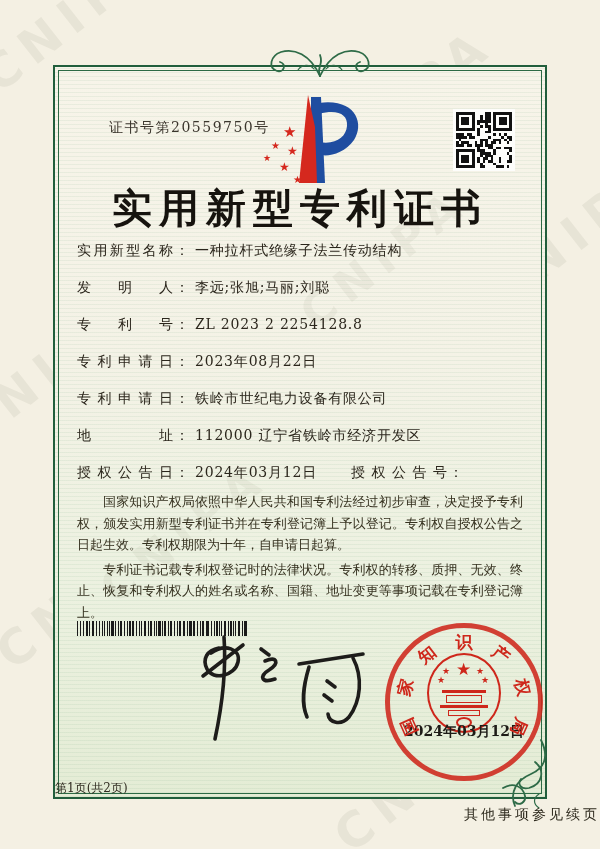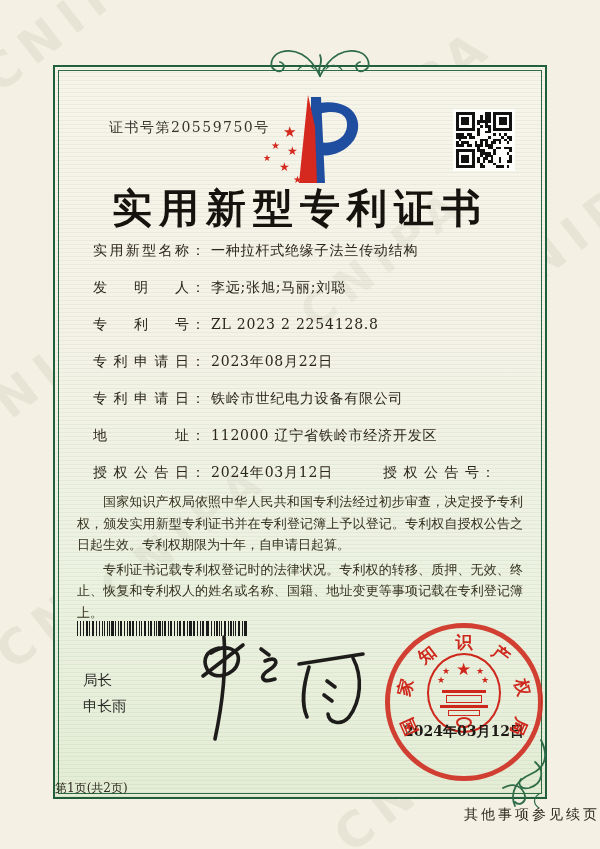--- a/index.html
+++ b/index.html
@@ -43,21 +43,21 @@
   .qr svg{width:100%;height:100%;display:block;}
 
   .title{
     position:absolute;left:0;right:0;top:114px;text-align:center;
     font-size:40px;font-weight:bold;letter-spacing:7px;color:#16130e;
   }
 
   
   .fields{position:absolute;left:22px;right:14px;top:174px;font-size:14px;color:#2b261c;}
   .frow{display:flex;margin-bottom:19px;line-height:18px;align-items:baseline;}
-  .flabel{width:96px;display:inline-block;text-align:justify;text-align-last:justify;flex:none;margin-left:16px;}
+  .flabel{width:96px;display:inline-block;text-align:justify;text-align-last:justify;flex:none;}
   .fcolon{margin:0 6px 0 2px;flex:none;}
   .fvalue{letter-spacing:0.8px;}
   .fpair2{margin-left:34px;display:flex;align-items:baseline;justify-content:flex-end;}
 
   
   .paras{position:absolute;left:22px;right:22px;top:424px;font-size:13px;line-height:21.5px;
          color:#35311f;text-align:justify;}
   .paras p{margin:0;text-indent:2em;}
   .paras p + p{margin-top:3px;}
 
@@ -459,24 +459,20 @@
         <rect x="151" y="0" width="1" height="15" fill="#1b1b1b"></rect>
         <rect x="153" y="0" width="2" height="15" fill="#1b1b1b"></rect>
         <rect x="156" y="0" width="1" height="15" fill="#1b1b1b"></rect>
         <rect x="158" y="0" width="1" height="15" fill="#1b1b1b"></rect>
         <rect x="161" y="0" width="2" height="15" fill="#1b1b1b"></rect>
         <rect x="165" y="0" width="1" height="15" fill="#1b1b1b"></rect>
         <rect x="167" y="0" width="3" height="15" fill="#1b1b1b"></rect>
       </svg>
   </div>
 
-  <div class="director">
-    <div>局长</div>
-    <div>申长雨</div>
-  </div>
 
   <div class="signature">
     <svg viewBox="0 0 205 122" width="205" height="122" fill="none" stroke="#1d1c1a" stroke-width="3.6" stroke-linecap="round" stroke-linejoin="round">
       <path d="M30,22 C44,12 60,18 57,31 C54,45 32,50 26,38 C21,28 26,19 38,17"></path>
       <path d="M22,45 L62,14"></path>
       <path d="M43,6 C45,34 43,66 34,108"></path>
       <path d="M84,30 C96,25 99,32 88,39 C78,45 80,53 94,48"></path>
       <path d="M80,18 L88,24"></path>
       <path d="M118,33 L182,23"></path>
       <path d="M128,36 C122,56 120,72 126,86"></path>

